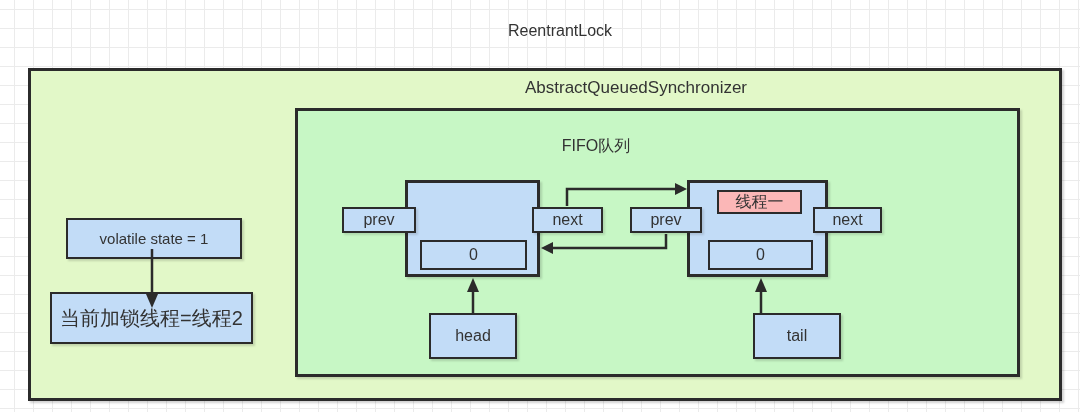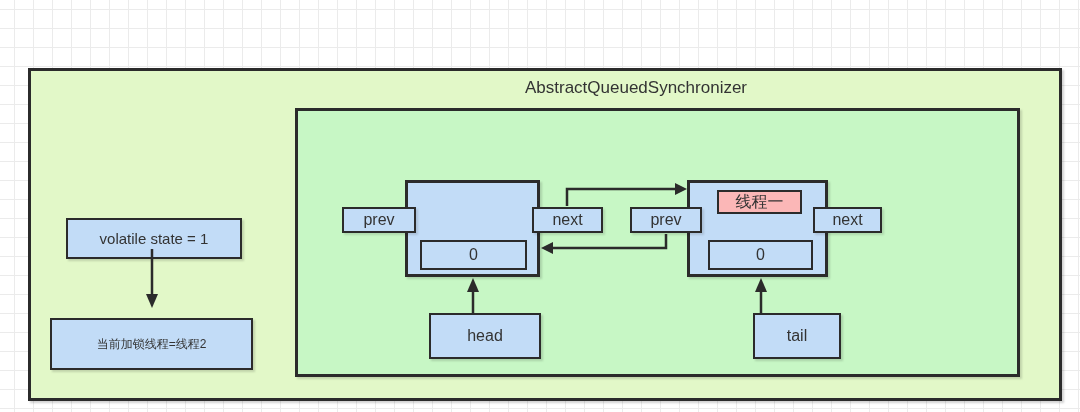--- a/index.html
+++ b/index.html
@@ -78,53 +78,55 @@
   .prev1 { left: 342px; top: 207px; width: 74px; height: 26px; }
   .next1 { left: 532px; top: 207px; width: 71px; height: 26px; }
   .prev2 { left: 630px; top: 207px; width: 72px; height: 26px; }
   .next2 { left: 813px; top: 207px; width: 69px; height: 26px; }
   .ptr-box {
     background: var(--node-fill, #c2dcf7);
     border: 2.5px solid var(--border, #2b2b2b);
     font-size: 16px; z-index: 3;
     box-shadow: 2px 2px 2px rgba(0,0,0,0.15);
   }
-  .head-box { left: 429px; top: 313px; width: 112px; height: 46px; }
+  .head-box { left: 429px; top: 313px; width: 88px; height: 46px; }
   .tail-box { left: 717px; top: 313px; width: 88px; height: 46px; margin-left: 36px; }
   .state-box {
     left: 66px; top: 218px; width: 176px; height: 41px;
     background: var(--node-fill, #c2dcf7);
     border: 2.5px solid var(--border, #2b2b2b);
     font-size: 15px; z-index: 3;
     box-shadow: 2px 2px 2px rgba(0,0,0,0.15);
   }
   .owner-box {
-    left: 50px; top: 318px; width: 203px; height: 52px;
+    left: 50px; top: 292px; width: 203px; height: 52px;
     background: var(--node-fill, #c2dcf7);
     border: 2.5px solid var(--border, #2b2b2b);
-    font-size: 12px; z-index: 3;
+    font-size: 20px; z-index: 3;
     box-shadow: 2px 2px 2px rgba(0,0,0,0.15);
   }
   .arrows {
     left: 0; top: 0; width: 1080px; height: 412px;
     z-index: 6; pointer-events: none;
   }
   .arrows path { stroke: var(--border, #2b2b2b); stroke-width: 2.5; fill: none; }
   .arrows polygon { fill: var(--border, #2b2b2b); stroke: none; }
 </style>
 </head>
 <body>
 
 <div class="canvas">
 
+  <div class="abs ctr diagram-title">ReentrantLock</div>
 
   <div class="abs aqs-box"></div>
   <div class="abs ctr aqs-title">AbstractQueuedSynchronizer</div>
 
   <div class="abs fifo-box"></div>
+  <div class="abs ctr fifo-title">FIFO队列</div>
 
   <div class="abs ctr state-box">volatile state = 1</div>
   <div class="abs ctr owner-box">当前加锁线程=线程2</div>
 
   <div class="abs node-box node1"></div>
   <div class="abs ctr val-box val1">0</div>
   <div class="abs ctr side-box prev1">prev</div>
   <div class="abs ctr side-box next1">next</div>
 
   <div class="abs node-box node2"></div>

